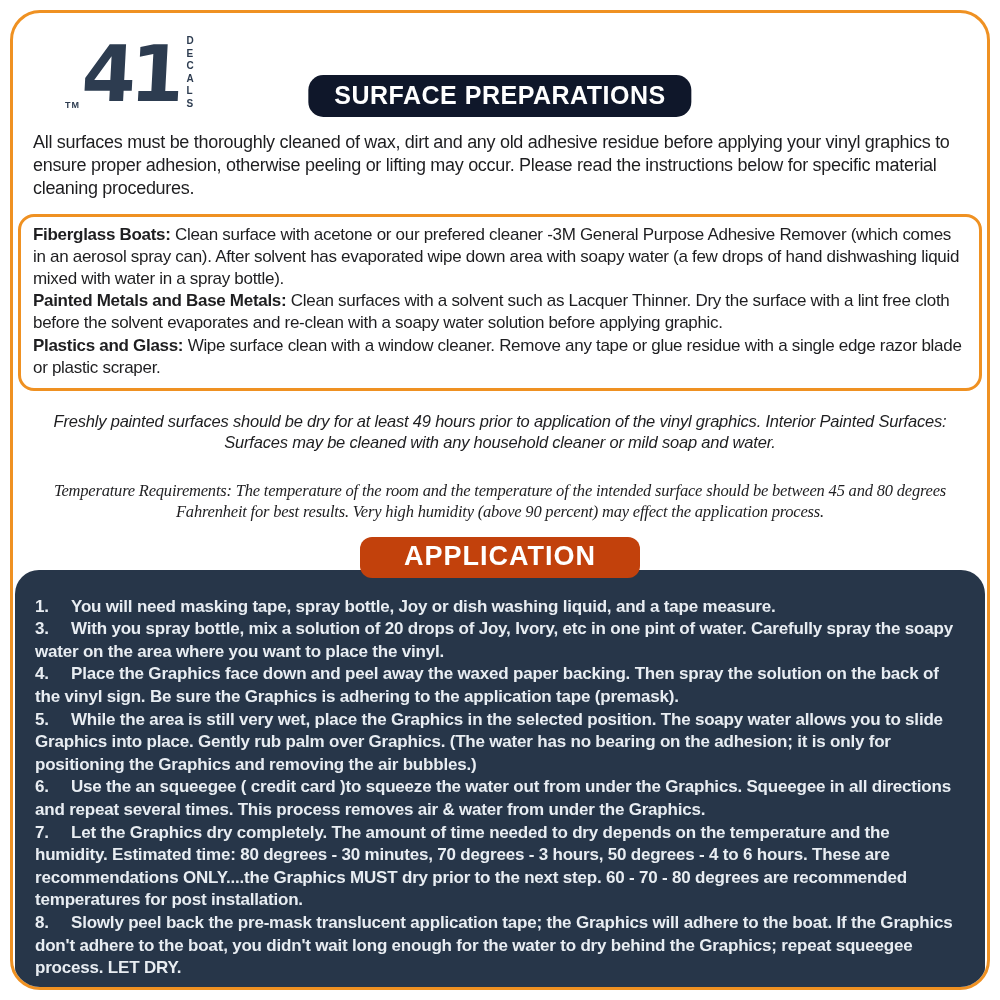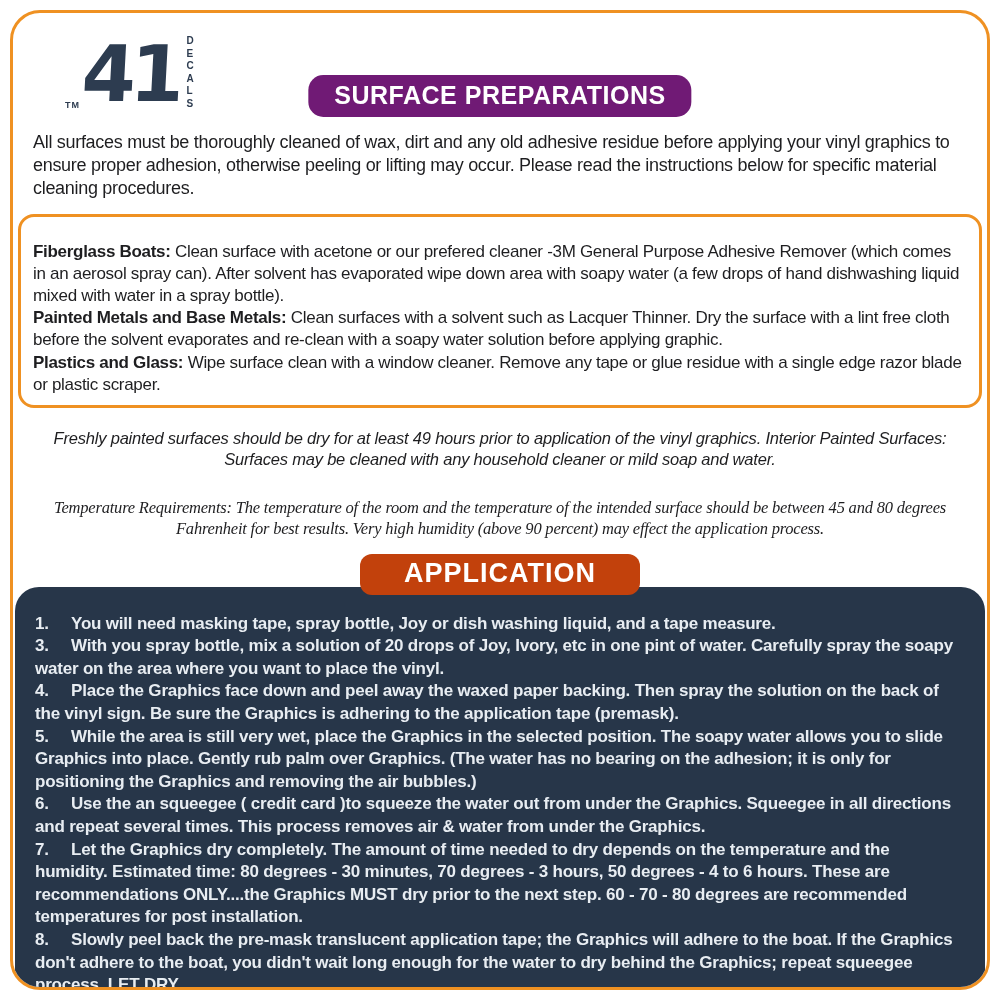--- a/index.html
+++ b/index.html
@@ -9,27 +9,27 @@
     overflow:hidden;background:#fff;}
   
   .header{position:relative;height:104px;flex:0 0 auto;}
   .logo{position:absolute;left:52px;top:16px;display:flex;align-items:flex-end;}
   .logo .tm{font-size:9px;font-weight:bold;color:#2d3c50;margin-top:4px;margin-right:2px;letter-spacing:1px;}
   .logo .digits{font-size:78px;line-height:72px;font-weight:900;color:#2d3c50;
     letter-spacing:-6px;transform:skewX(-3deg);font-family:"DejaVu Sans", sans-serif;}
   .logo .vert{margin-left:8px;margin-top:6px;display:flex;flex-direction:column;
     font-size:10px;font-weight:900;color:#2d3c50;line-height:12.5px;letter-spacing:0;}
   .badge{position:absolute;left:50%;top:62px;transform:translateX(-50%);
-    background:#701a75;color:#fff;font-weight:bold;font-size:25px;letter-spacing:0.5px;
+    background:#0f172a;color:#fff;font-weight:bold;font-size:25px;letter-spacing:0.5px;
     padding:6px 26px 7px;border-radius:15px;white-space:nowrap;}
   
   .intro{margin:14px 20px 0;color:#1e1e20;font-size:18px;line-height:1.28;letter-spacing:-0.3px;}
   
   .mat-box{margin:14px 5px 0;border:3px solid #ef9122;border-radius:16px;
-    padding:24px 12px 9px;color:#1e1e20;font-size:17px;line-height:1.3;letter-spacing:-0.3px;}
+    padding:7px 12px 9px;color:#1e1e20;font-size:17px;line-height:1.3;letter-spacing:-0.3px;}
   .mat-box b{font-weight:bold;}
   .mat-box p{margin:0;}
   
   .note{margin:20px 28px 0;text-align:center;font-style:italic;color:#1e1e20;
     font-size:16.5px;line-height:1.3;letter-spacing:-0.2px;}
   .note.second{margin-top:26px;font-family:Liberation Serif, serif;}
   
   .app-wrap{flex:1 1 auto;display:flex;flex-direction:column;margin-top:14px;min-height:0;}
   .app-tab{position:relative;z-index:2;align-self:center;background:#c2410c;color:#fff;
     font-weight:bold;font-size:27px;letter-spacing:1px;padding:4px 44px 6px;

